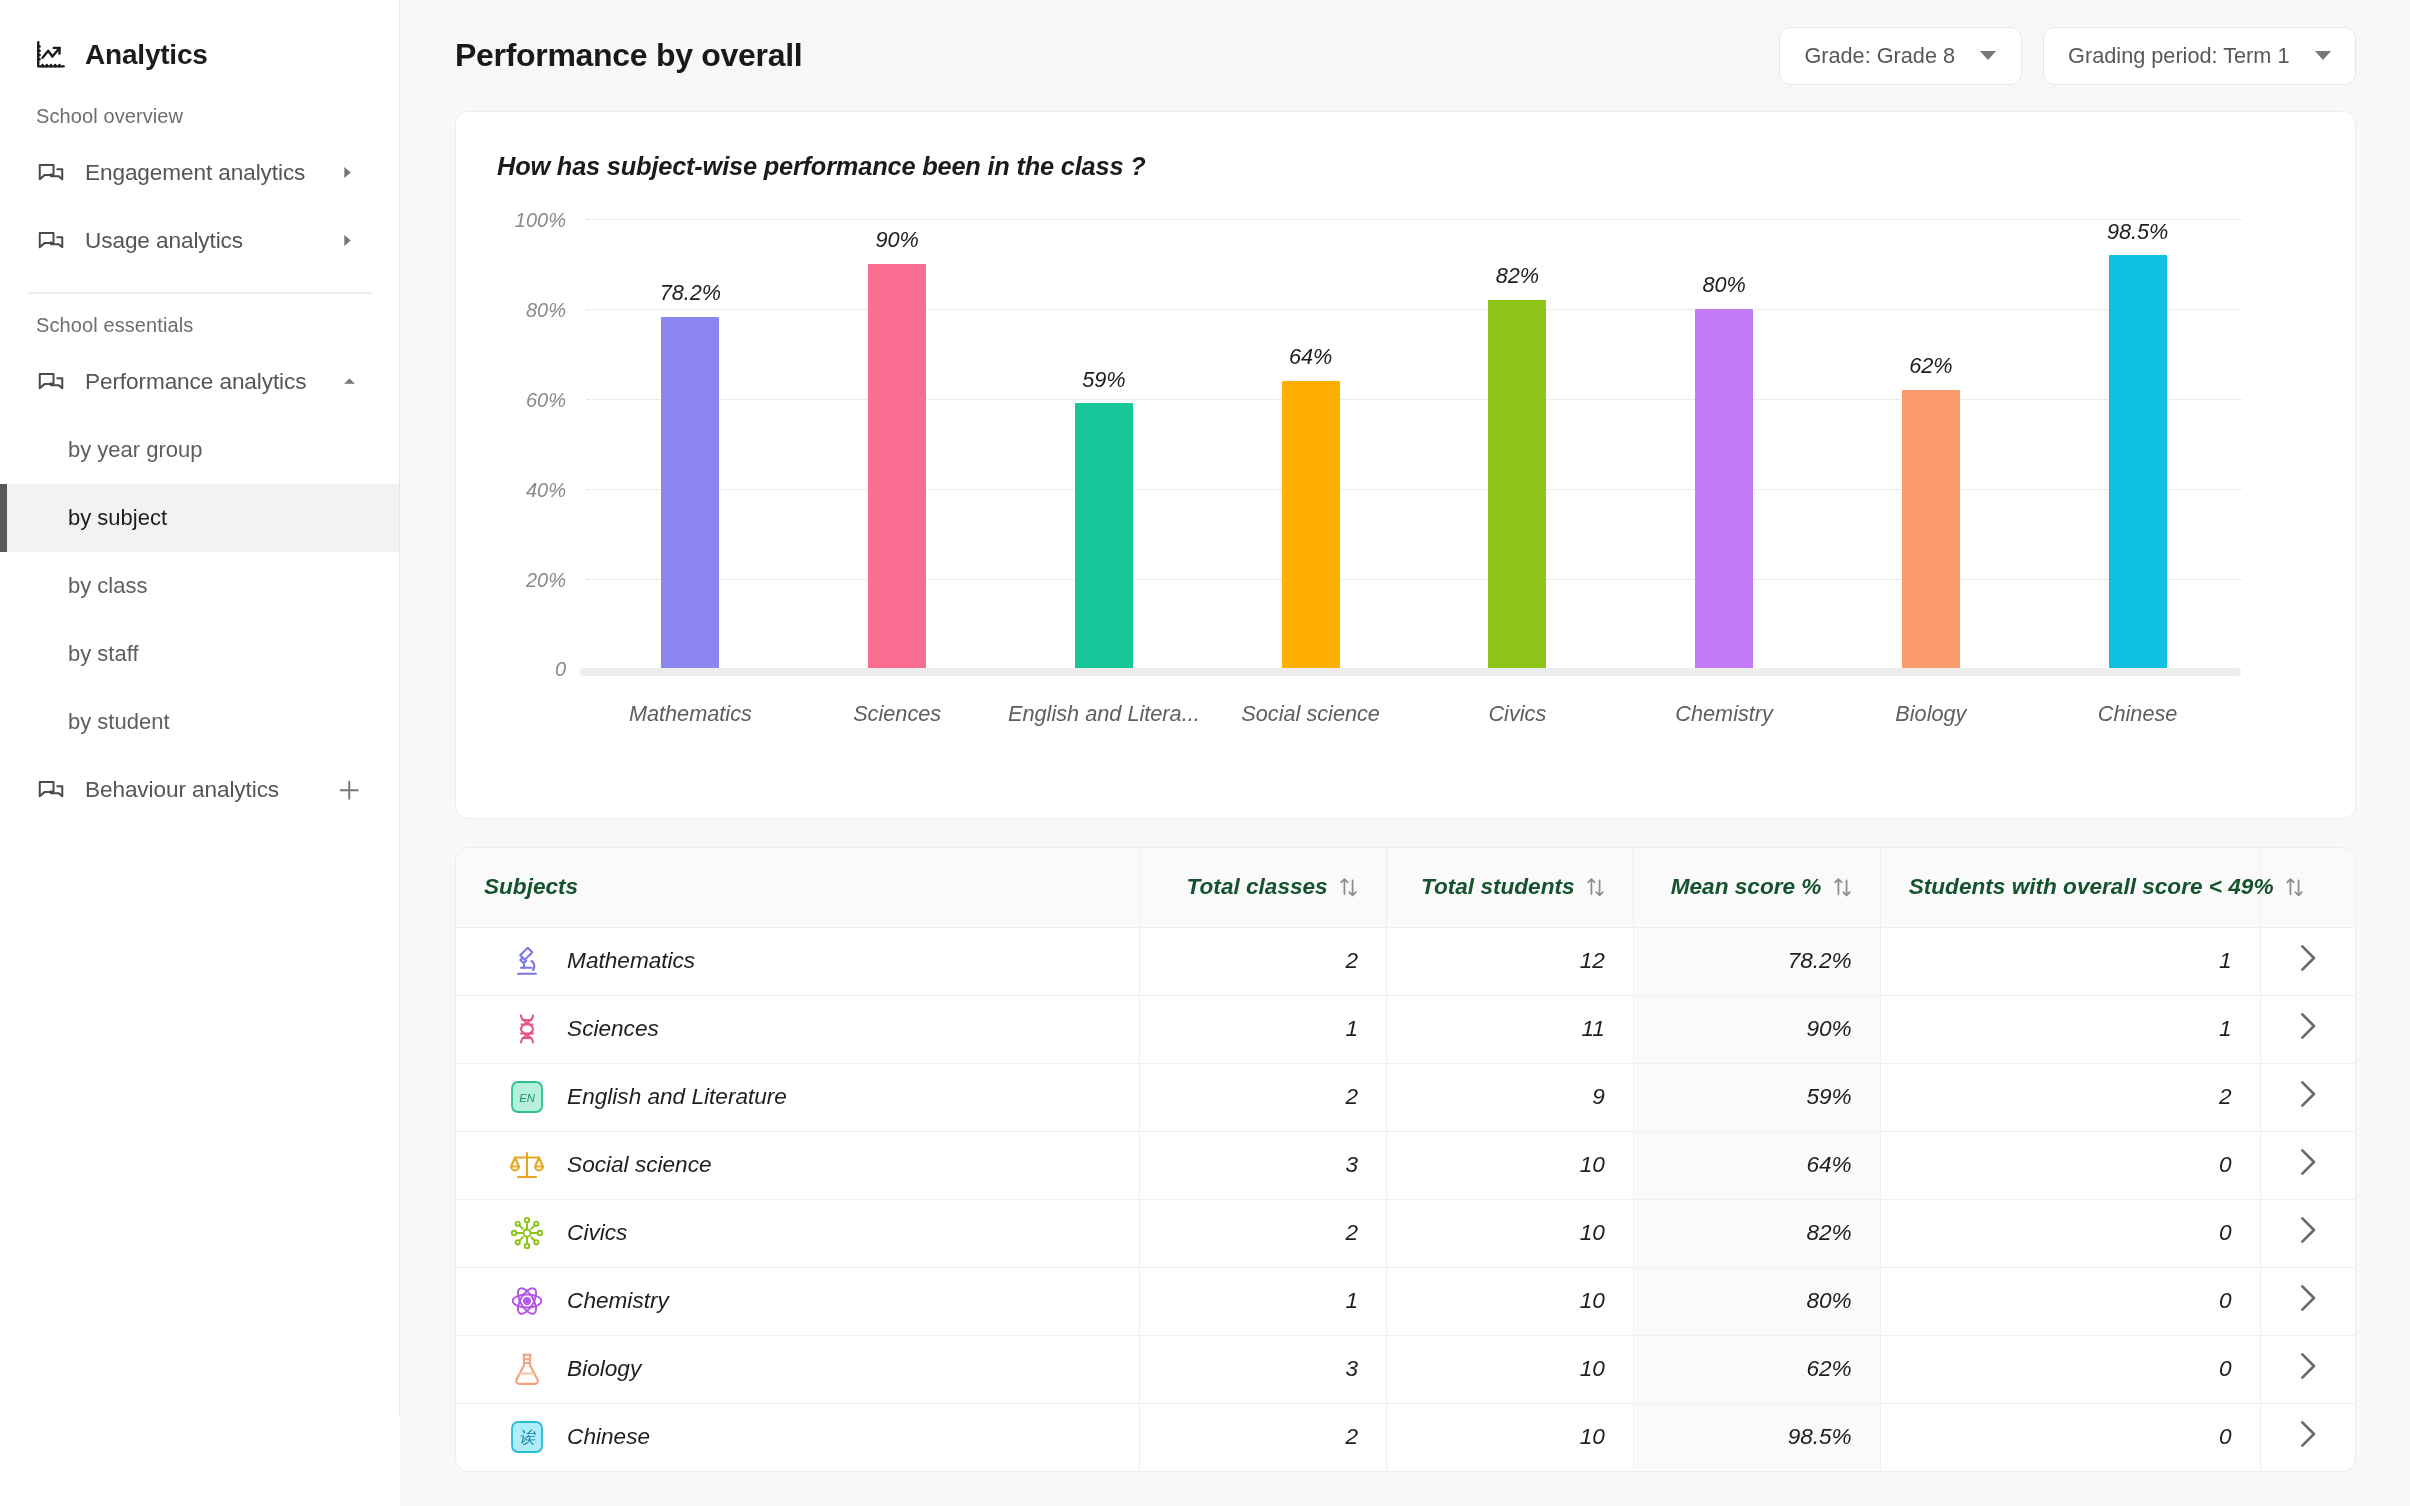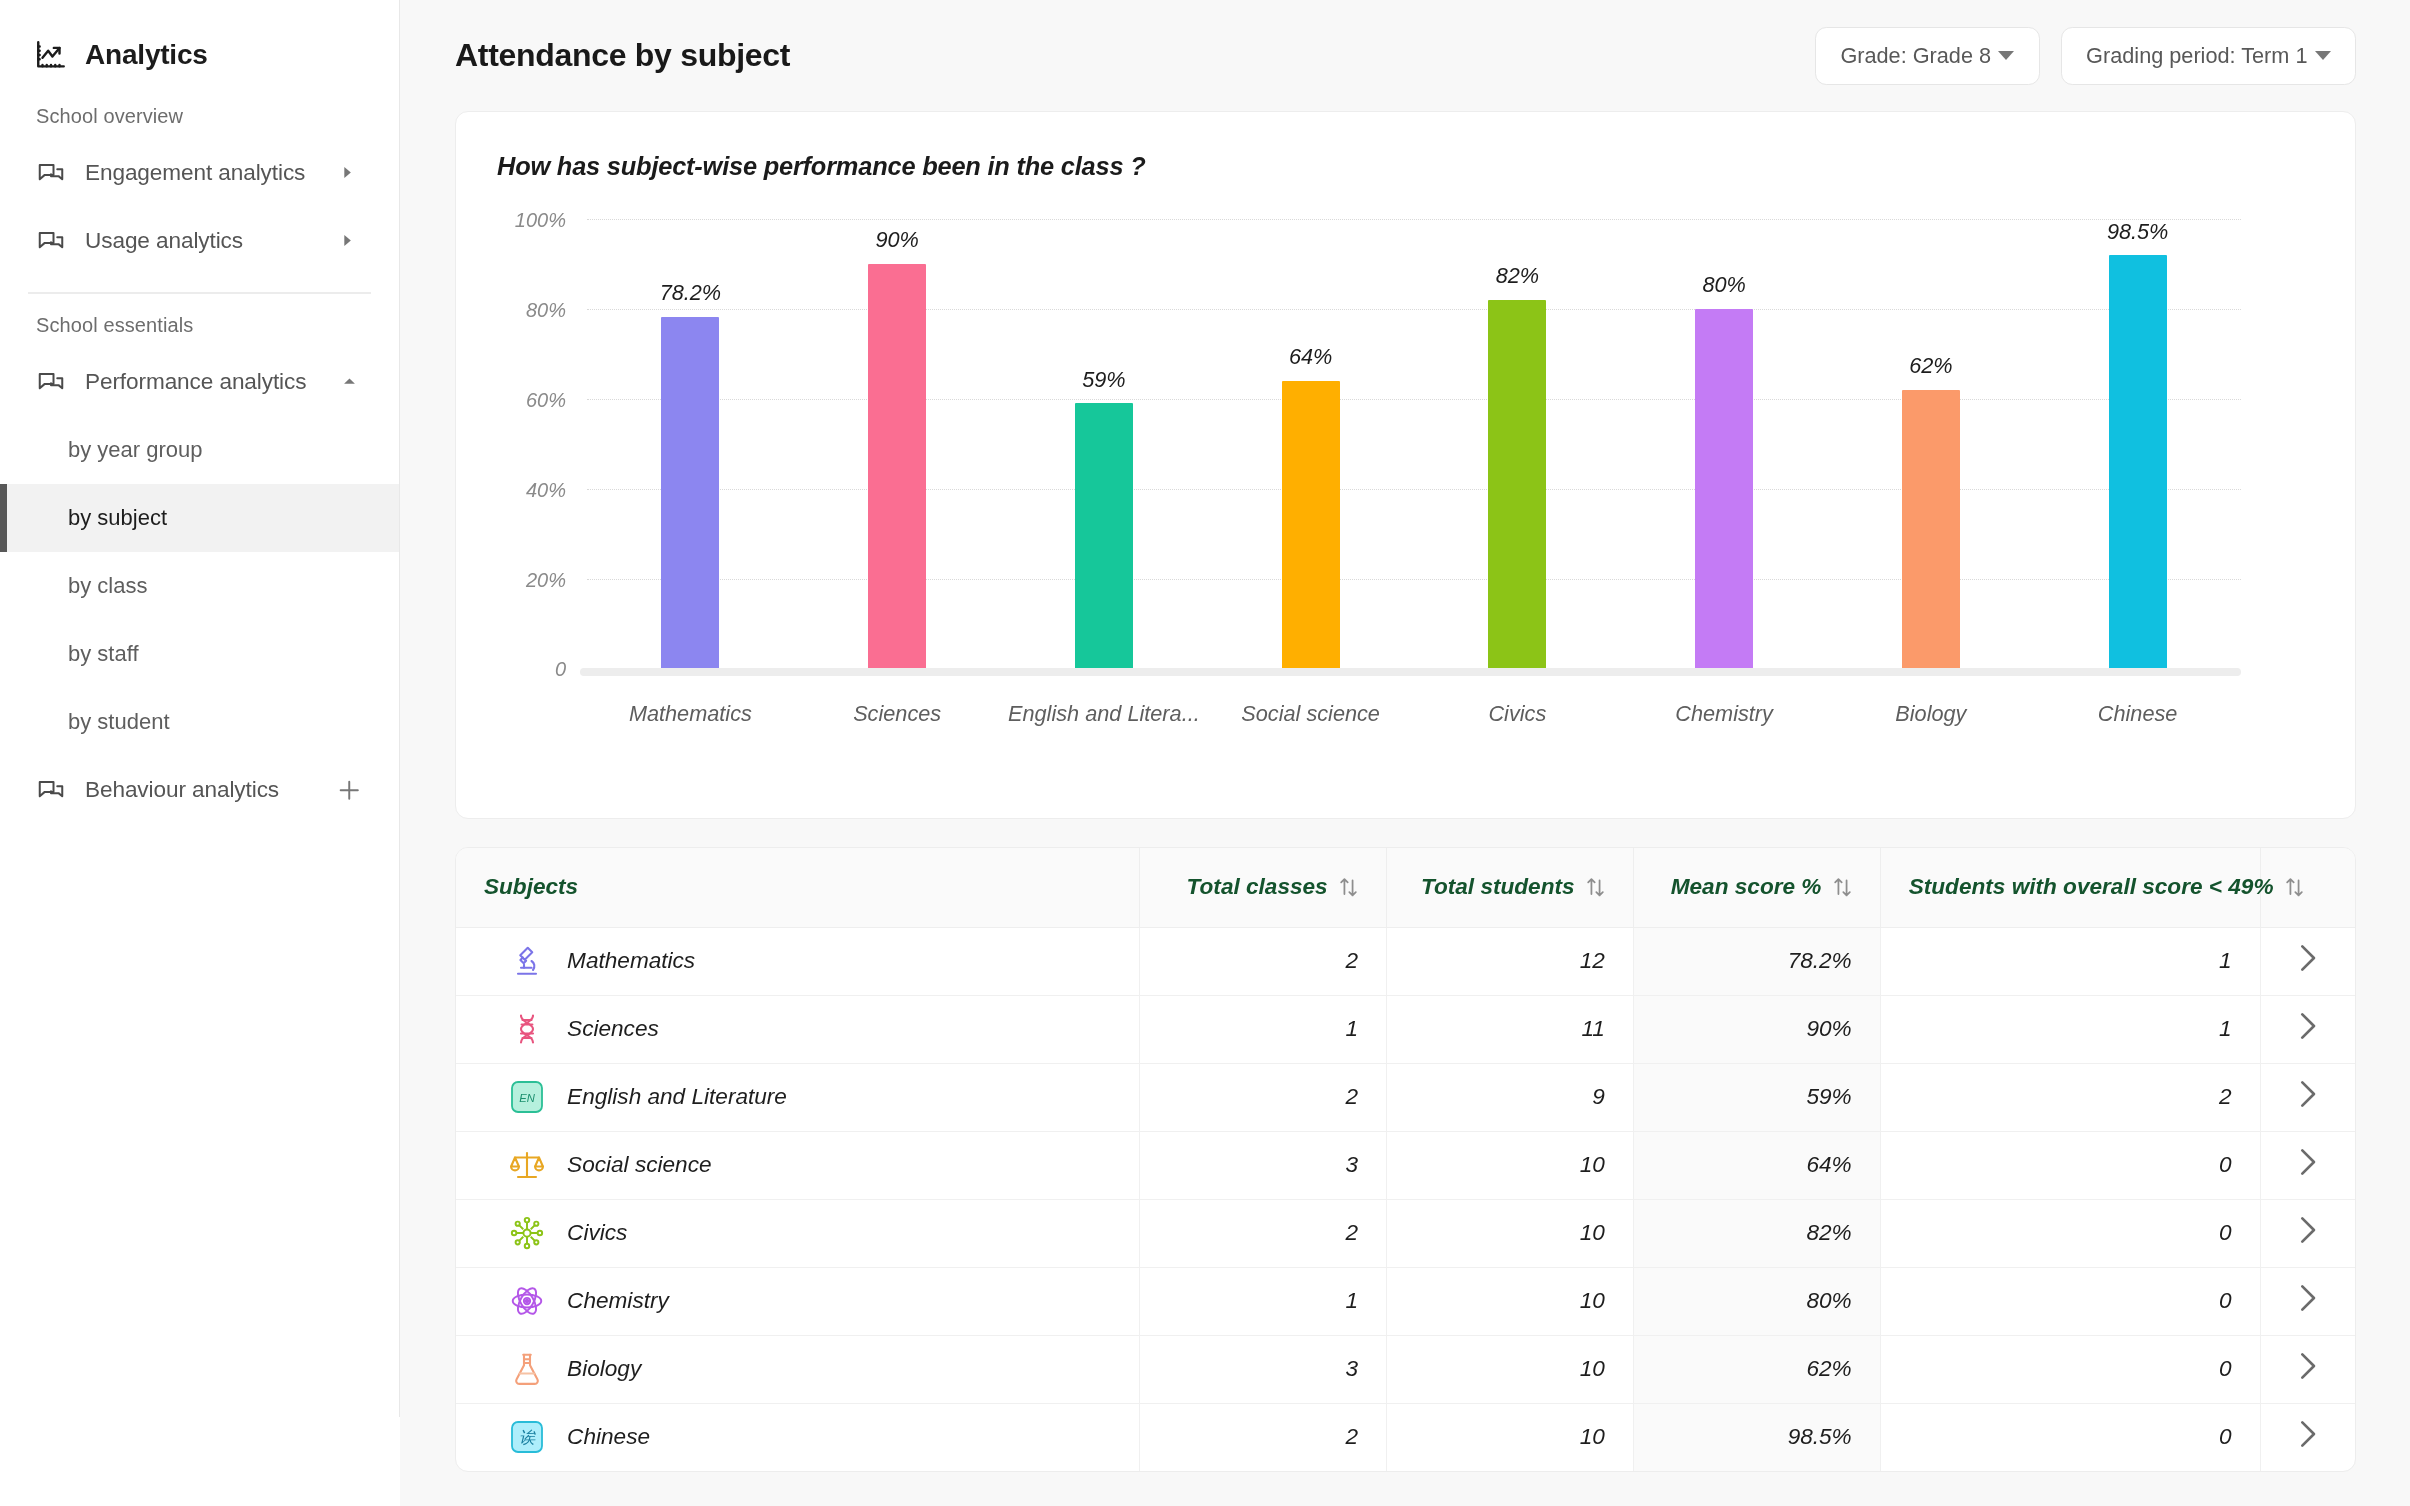--- a/index.html
+++ b/index.html
@@ -60,21 +60,21 @@
     overflow: hidden;
     position: relative;
   }
   .topbar {
     display: flex; align-items: center; justify-content: space-between;
     padding: 0 55px; height: 111px;
   }
   .page-title { font-size: 32px; font-weight: bold; color: #191919; letter-spacing: -0.3px; }
   .filters { display: flex; gap: 21px; }
   .filter-pill {
-    display: flex; align-items: center; gap: 7px;
+    display: flex; align-items: center; gap: 25px;
     background: #ffffff; border: 1.9px solid #e6e6e6; border-radius: 11.3px;
     height: 58px; padding: 0 24.5px; cursor: pointer;
     font-size: 21.7px; color: #585858;
   }
   .caret { width: 0; height: 0; border-left: 8.5px solid transparent; border-right: 8.5px solid transparent; border-top: 9.4px solid #777; }
 
   
   .card {
     background: #ffffff;
     border: 1.9px solid #ededed;
@@ -255,21 +255,21 @@
             <path d="M10 3v14M3 10h14"></path>
           </svg>
       </span>
     </div>
 
   </aside>
 
   <section class="main">
 
     <div class="topbar">
-      <div class="page-title">Attendance by subject</div>
+      <div class="page-title">Performance by overall</div>
       <div class="filters">
         <div class="filter-pill">
           <span>Grade: Grade 8</span>
           <span class="caret"></span>
         </div>
         <div class="filter-pill">
           <span>Grading period: Term 1</span>
           <span class="caret"></span>
         </div>
       </div>

